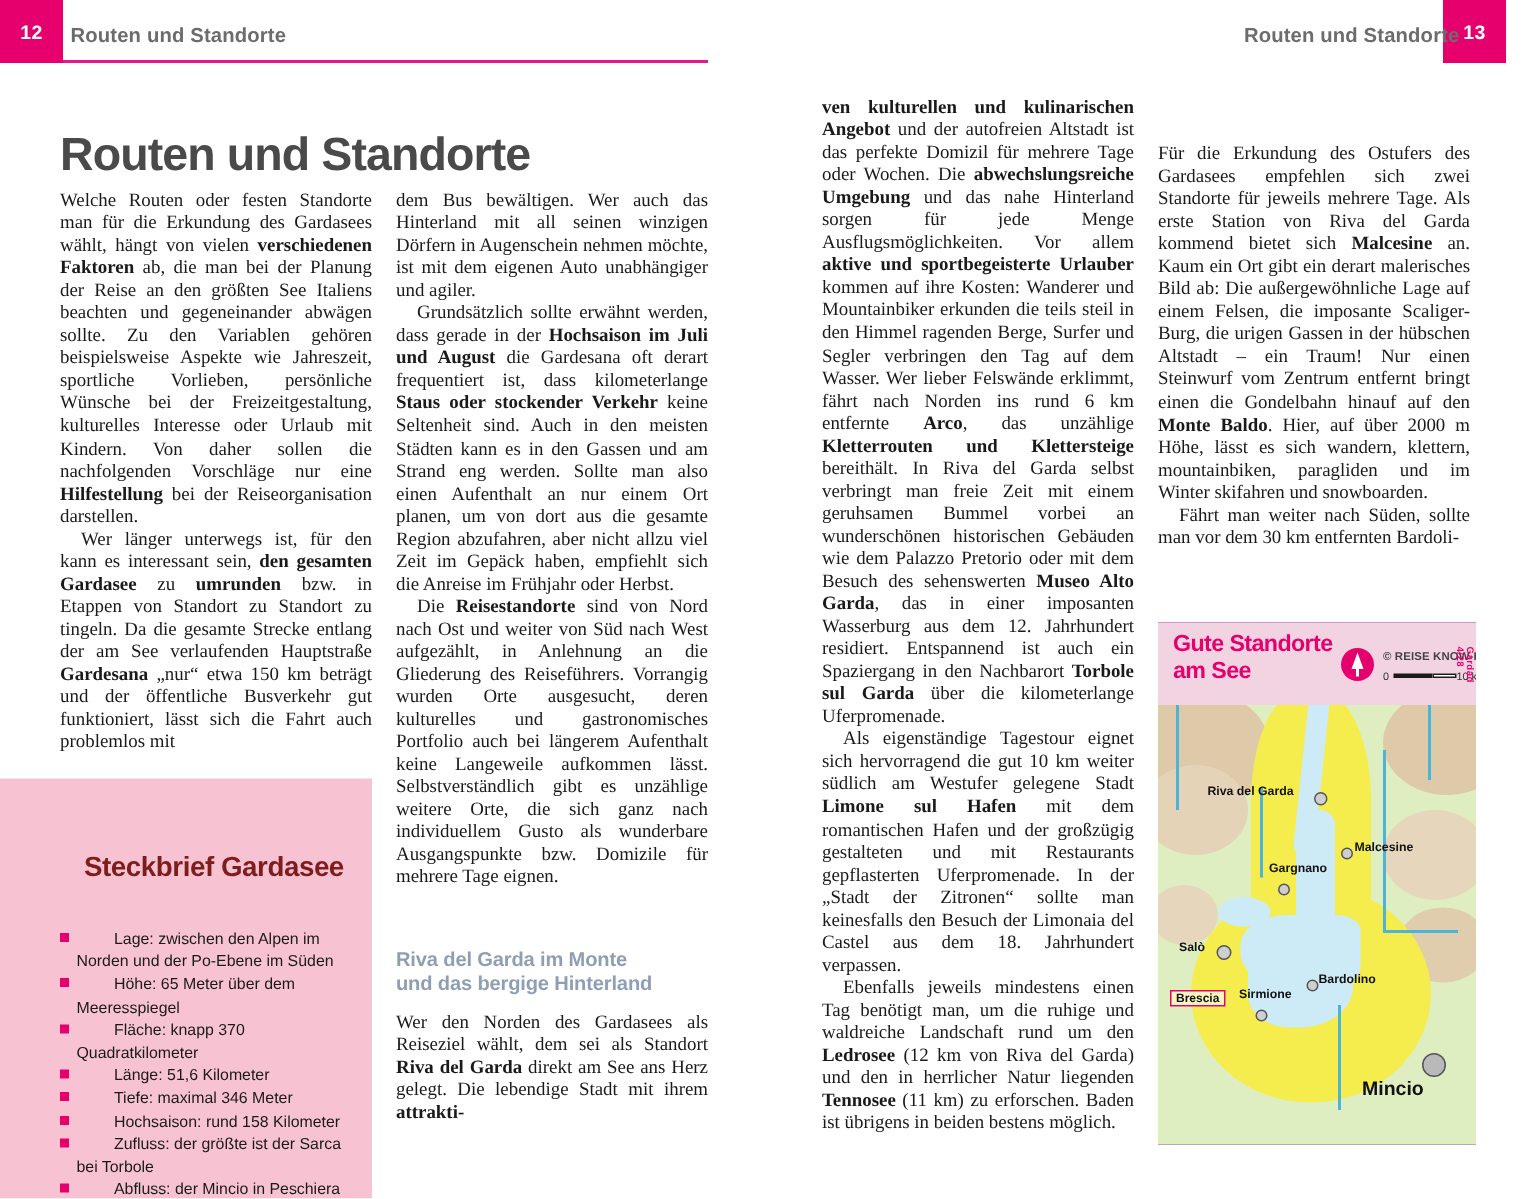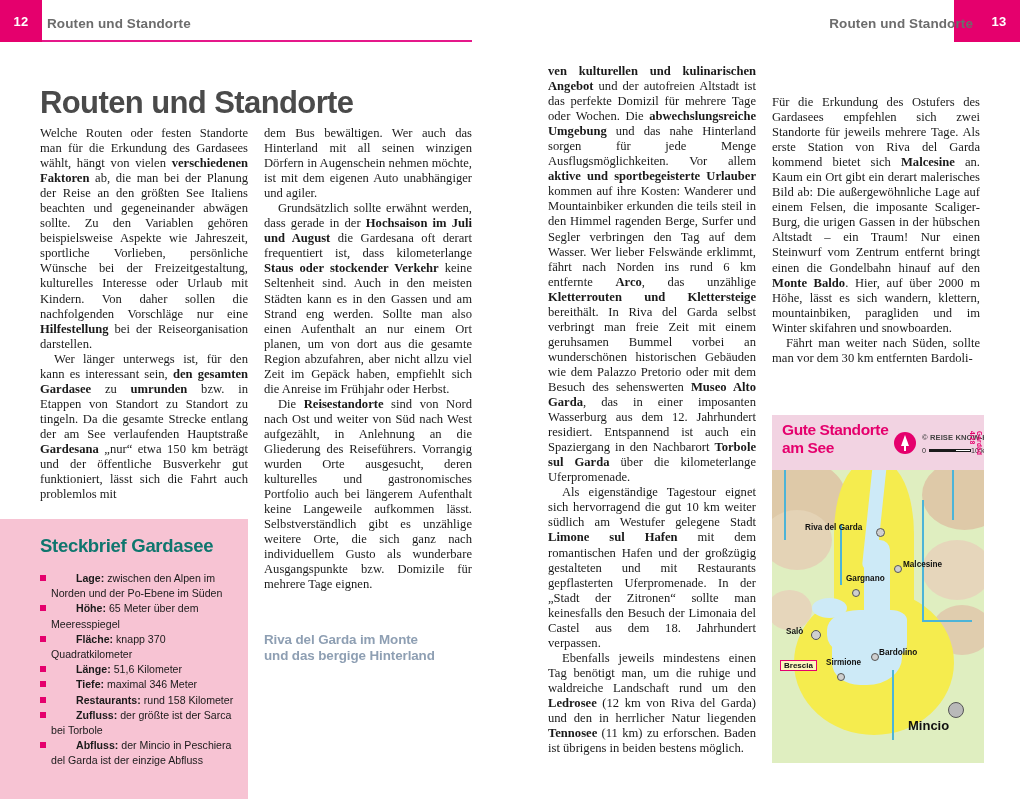--- a/index.html
+++ b/index.html
@@ -7,21 +7,21 @@
   .page{position:relative;width:1020px;height:799px;background:#fff;border-radius:13px;}
 
   
   .head{position:absolute;top:0;height:42px;}
   .head-left{left:0;width:510px;}
   .head-right{left:510px;width:510px;}
   .pagenum{position:absolute;top:0;width:42px;height:42px;background:#e5006d;color:#fff;
            font-family:"Liberation Sans",sans-serif;font-weight:bold;font-size:13px;
            display:flex;align-items:center;justify-content:center;letter-spacing:.3px;}
   .pagenum-l{left:0;}
-  .pagenum-r{right:0;padding-left:24px;}
+  .pagenum-r{right:16px;}
   .headtitle{position:absolute;top:16px;font-family:"Liberation Sans",sans-serif;
              font-weight:bold;font-size:13.5px;color:#6c6c6c;letter-spacing:.1px;}
   .headtitle-l{left:47px;}
   .headtitle-r{right:47px;}
   .headrule{position:absolute;top:40px;height:2px;background:#e5188a;}
   .headrule-l{left:42px;width:430px;}
 
   
   .bigtitle{position:absolute;left:40px;top:64px;font-family:"Liberation Sans",sans-serif;
             font-weight:bold;font-size:31px;color:#4a4a4a;letter-spacing:-0.6px;}
@@ -38,28 +38,28 @@
   #col3{left:548px;top:64px;width:208px;}
   #col4{left:772px;top:95px;width:208px;}
 
   .subhead{font-family:"Liberation Sans",sans-serif;font-weight:bold;font-size:13.4px;
            color:#8e9fb3;line-height:15.5px;letter-spacing:-0.1px;}
   #sub-riva{position:absolute;left:264px;top:632px;width:215px;}
   #sub-malc{position:absolute;left:772px;top:66px;width:215px;}
 
   
   .infobox{position:absolute;left:0;top:519px;width:248px;height:280px;background:#f7c3d3;}
-  .infobox h3{margin:0;padding:16px 0 0 40px;font-family:"Liberation Sans",sans-serif;
-              font-weight:bold;font-size:18.5px;color:#0f766e;letter-spacing:-0.3px;}
+  .infobox h3{margin:16px;padding:32px 0 0 40px;font-family:"Liberation Sans",sans-serif;
+              font-weight:bold;font-size:18.5px;color:#7f1d1d;letter-spacing:-0.3px;}
   .infolist{margin:0;padding:14px 14px 0 40px;list-style:none;
             font-family:"Liberation Sans",sans-serif;font-size:10.6px;line-height:15.2px;color:#1a1a1a;}
   .infolist li{margin:0;padding:0;text-indent:-11px;padding-left:11px;}
   .bullet{display:inline-block;width:6px;height:6px;background:#e5006d;margin-right:4px;
           vertical-align:1px;}
-  .infolist b{font-weight:bold;padding-left:26px;}
+  .infolist b{font-weight:normal;padding-left:26px;}
 
   
   .mapwrap{position:absolute;left:772px;top:415px;width:212px;height:348px;overflow:hidden;
            background:#701a75;}
   .maphead{position:absolute;left:0;top:0;width:212px;height:55px;background:#f2d3e2;}
   .maptitle{position:absolute;left:10px;top:6px;font-family:"Liberation Sans",sans-serif;
             font-weight:bold;font-size:15.5px;line-height:17.5px;color:#e5006d;letter-spacing:-0.4px;}
   .compass{position:absolute;left:122px;top:17px;width:22px;height:22px;border-radius:50%;
            background:#e5006d;}
   .compass .needle{position:absolute;left:50%;top:3px;width:0;height:0;transform:translateX(-50%);
@@ -113,20 +113,23 @@
     </div>
 
   <div class="col" id="col2">
       <p class="first">dem Bus bewältigen. Wer auch das Hinterland mit all seinen winzigen Dörfern in Augenschein nehmen möchte, ist mit dem eigenen Auto unabhängiger und agiler.</p>
       <p class="">Grundsätzlich sollte erwähnt werden, dass gerade in der <b>Hochsaison im Juli und August</b> die Gardesana oft derart frequentiert ist, dass kilometerlange <b>Staus oder stockender Verkehr</b> keine Seltenheit sind. Auch in den meisten Städten kann es in den Gassen und am Strand eng werden. Sollte man also einen Aufenthalt an nur einem Ort planen, um von dort aus die gesamte Region abzufahren, aber nicht allzu viel Zeit im Gepäck haben, empfiehlt sich die Anreise im Frühjahr oder Herbst.</p>
       <p class="">Die <b>Reisestandorte</b> sind von Nord nach Ost und weiter von Süd nach West aufgezählt, in Anlehnung an die Gliederung des Reiseführers. Vorrangig wurden Orte ausgesucht, deren kulturelles und gastronomisches Portfolio auch bei längerem Aufenthalt keine Langeweile aufkommen lässt. Selbstverständlich gibt es unzählige weitere Orte, die sich ganz nach individuellem Gusto als wunderbare Ausgangspunkte bzw. Domizile für mehrere Tage eignen.</p>
     </div>
 
   <div class="subhead" id="sub-riva"><span>Riva del Garda im Monte</span><br><span>und das bergige Hinterland</span></div>
 
+  <div class="col" id="col2b" style="position:absolute;left:264px;top:674px;width:208px;">
+      <p class="first">Wer den Norden des Gardasees als Reiseziel wählt, dem sei als Standort <b>Riva del Garda</b> direkt am See ans Herz gelegt. Die lebendige Stadt mit ihrem <b>attrakti-</b></p>
+    </div>
 
   <div class="col" id="col3">
       <p class="first"><b>ven kulturellen und kulinarischen Angebot</b> und der autofreien Altstadt ist das perfekte Domizil für mehrere Tage oder Wochen. Die <b>abwechslungsreiche Umgebung</b> und das nahe Hinterland sorgen für jede Menge Ausflugsmöglichkeiten. Vor allem <b>aktive und sportbegeisterte Urlauber</b> kommen auf ihre Kosten: Wanderer und Mountainbiker erkunden die teils steil in den Himmel ragenden Berge, Surfer und Segler verbringen den Tag auf dem Wasser. Wer lieber Felswände erklimmt, fährt nach Norden ins rund 6 km entfernte <b>Arco</b>, das unzählige <b>Kletterrouten und Klettersteige</b> bereithält. In Riva del Garda selbst verbringt man freie Zeit mit einem geruhsamen Bummel vorbei an wunderschönen historischen Gebäuden wie dem Palazzo Pretorio oder mit dem Besuch des sehenswerten <b>Museo Alto Garda</b>, das in einer imposanten Wasserburg aus dem 12. Jahrhundert residiert. Entspannend ist auch ein Spaziergang in den Nachbarort <b>Torbole sul Garda</b> über die kilometerlange Uferpromenade.</p>
       <p class="">Als eigenständige Tagestour eignet sich hervorragend die gut 10 km weiter südlich am Westufer gelegene Stadt <b>Limone sul Hafen</b> mit dem romantischen Hafen und der großzügig gestalteten und mit Restaurants gepflasterten Uferpromenade. In der „Stadt der Zitronen“ sollte man keinesfalls den Besuch der Limonaia del Castel aus dem 18. Jahrhundert verpassen.</p>
       <p class="">Ebenfalls jeweils mindestens einen Tag benötigt man, um die ruhige und waldreiche Landschaft rund um den <b>Ledrosee</b> (12 km von Riva del Garda) und den in herrlicher Natur liegenden <b>Tennosee</b> (11 km) zu erforschen. Baden ist übrigens in beiden bestens möglich.</p>
     </div>
 
 
   <div class="col" id="col4">
       <p class="first">Für die Erkundung des Ostufers des Gardasees empfehlen sich zwei Standorte für jeweils mehrere Tage. Als erste Station von Riva del Garda kommend bietet sich <b>Malcesine</b> an. Kaum ein Ort gibt ein derart malerisches Bild ab: Die außergewöhnliche Lage auf einem Felsen, die imposante Scaliger-Burg, die urigen Gassen in der hübschen Altstadt – ein Traum! Nur einen Steinwurf vom Zentrum entfernt bringt einen die Gondelbahn hinauf auf den <b>Monte Baldo</b>. Hier, auf über 2000 m Höhe, lässt es sich wandern, klettern, mountainbiken, paragliden und im Winter skifahren und snowboarden.</p>
@@ -134,21 +137,21 @@
     </div>
 
   <aside class="infobox">
     <h3>Steckbrief Gardasee</h3>
     <ul class="infolist" id="infolist">
         <li><span class="bullet"></span><b>Lage:</b> <span>zwischen den Alpen im Norden und der Po-Ebene im Süden</span></li>
         <li><span class="bullet"></span><b>Höhe:</b> <span>65 Meter über dem Meeresspiegel</span></li>
         <li><span class="bullet"></span><b>Fläche:</b> <span>knapp 370 Quadratkilometer</span></li>
         <li><span class="bullet"></span><b>Länge:</b> <span>51,6 Kilometer</span></li>
         <li><span class="bullet"></span><b>Tiefe:</b> <span>maximal 346 Meter</span></li>
-        <li><span class="bullet"></span><b>Restaurants:</b> <span>rund 158 Kilometer</span></li>
+        <li><span class="bullet"></span><b>Hochsaison:</b> <span>rund 158 Kilometer</span></li>
         <li><span class="bullet"></span><b>Zufluss:</b> <span>der größte ist der Sarca bei Torbole</span></li>
         <li><span class="bullet"></span><b>Abfluss:</b> <span>der Mincio in Peschiera del Garda ist der einzige Abfluss</span></li>
       </ul>
   </aside>
 
   <figure class="mapwrap" style="margin:0;">
     <div class="maphead">
       <div class="maptitle">
         <span>Gute Standorte</span><br>
         <span>am See</span>

